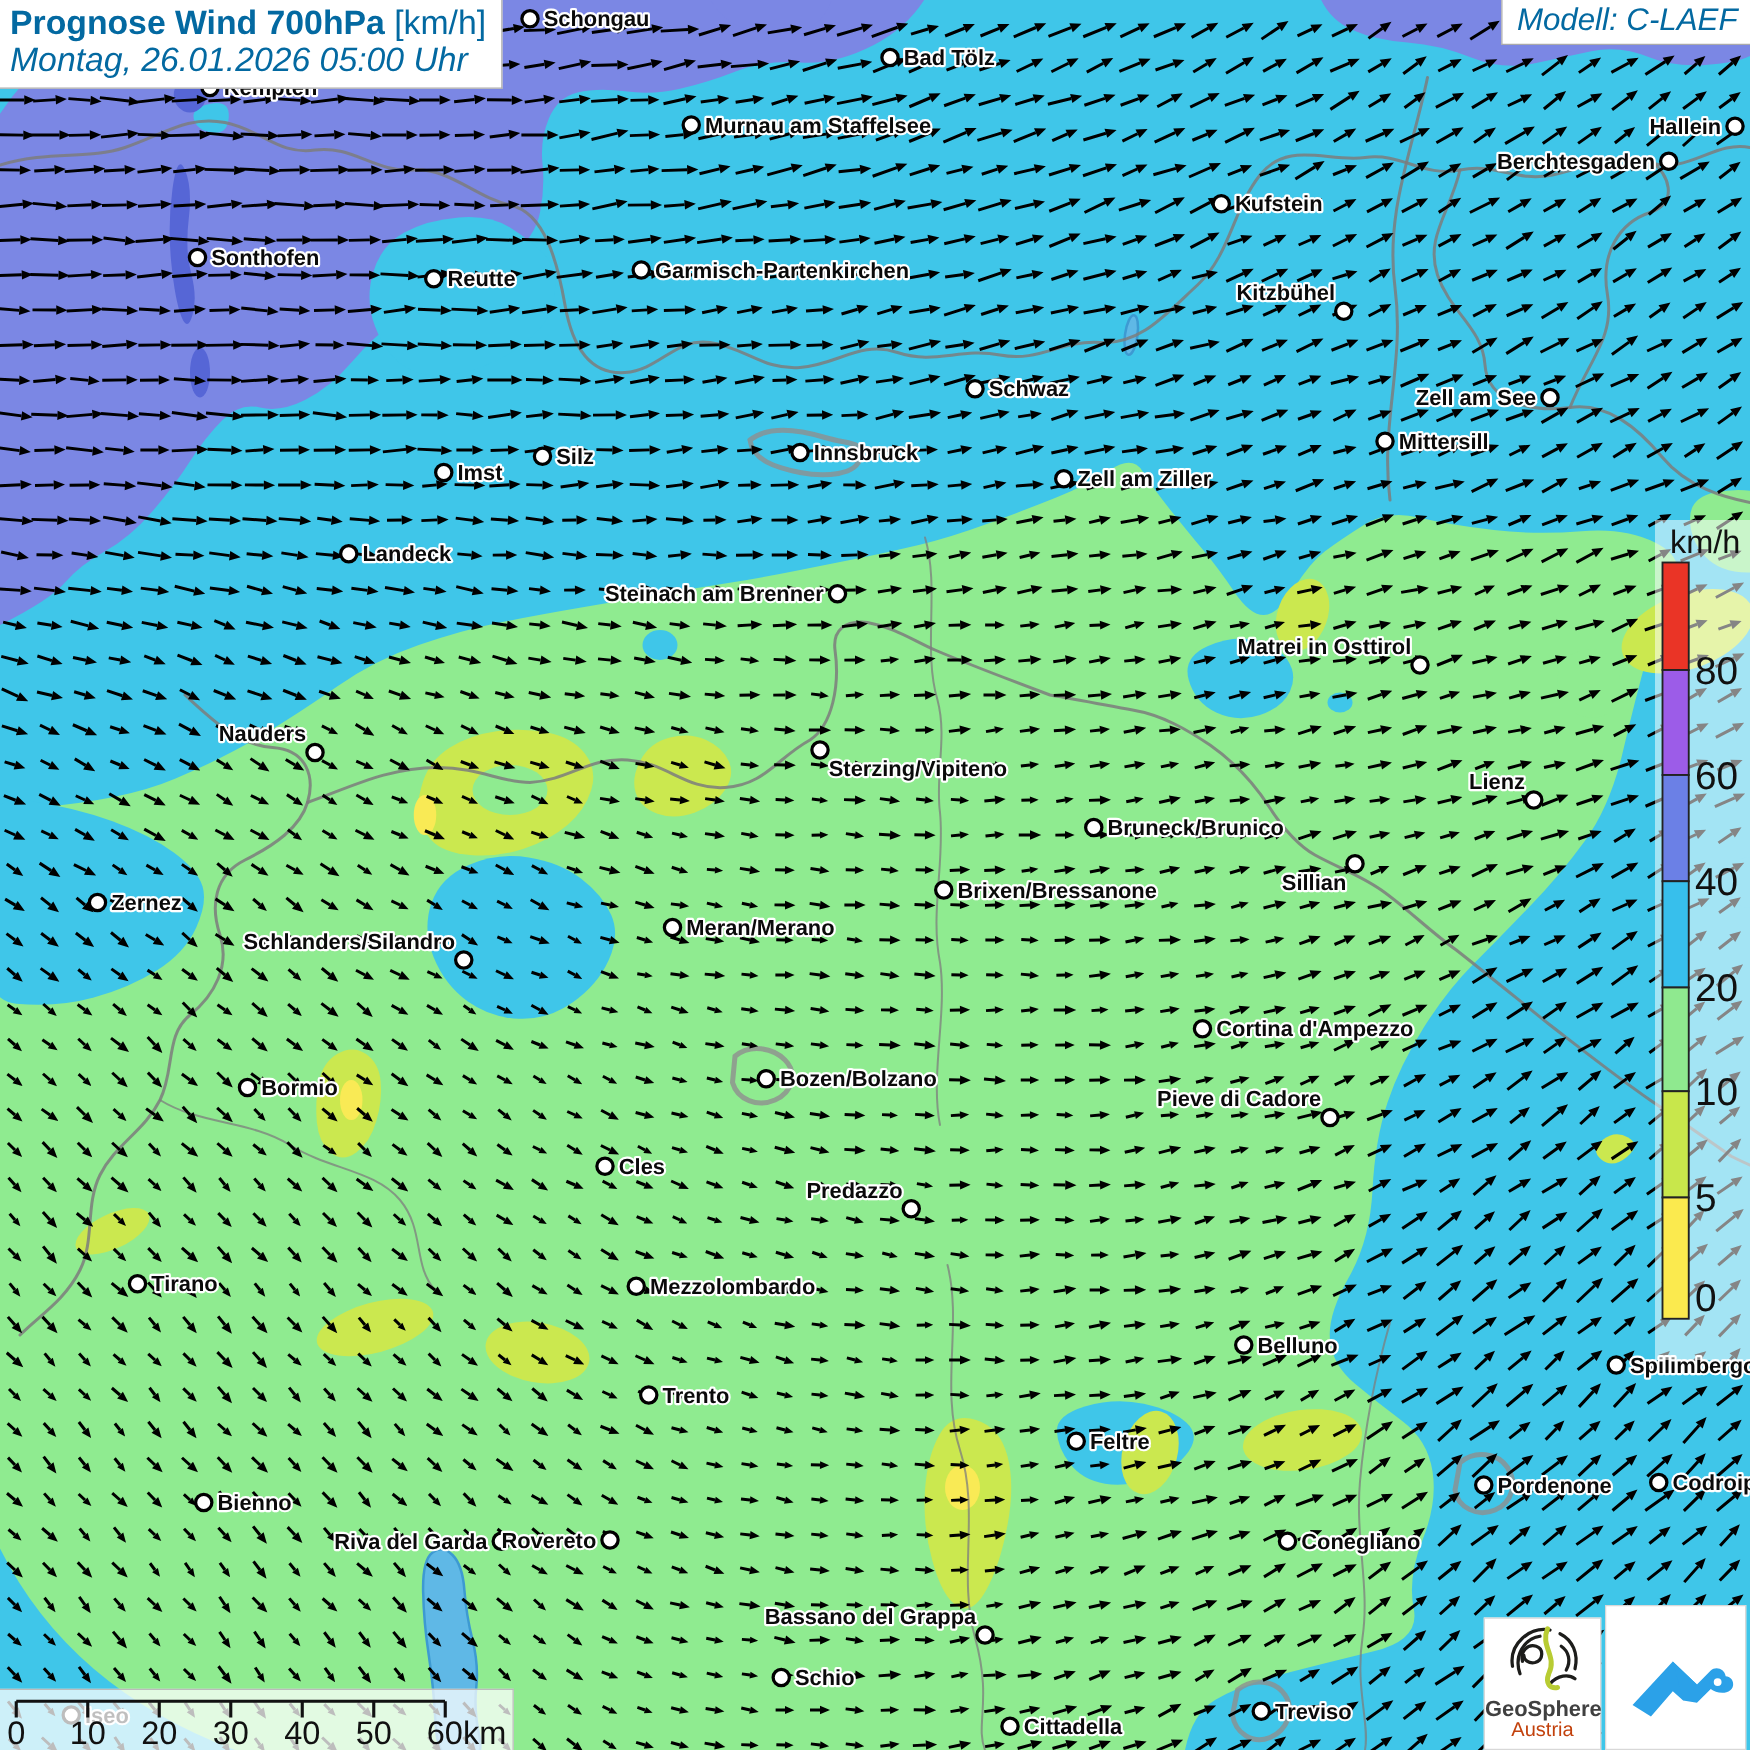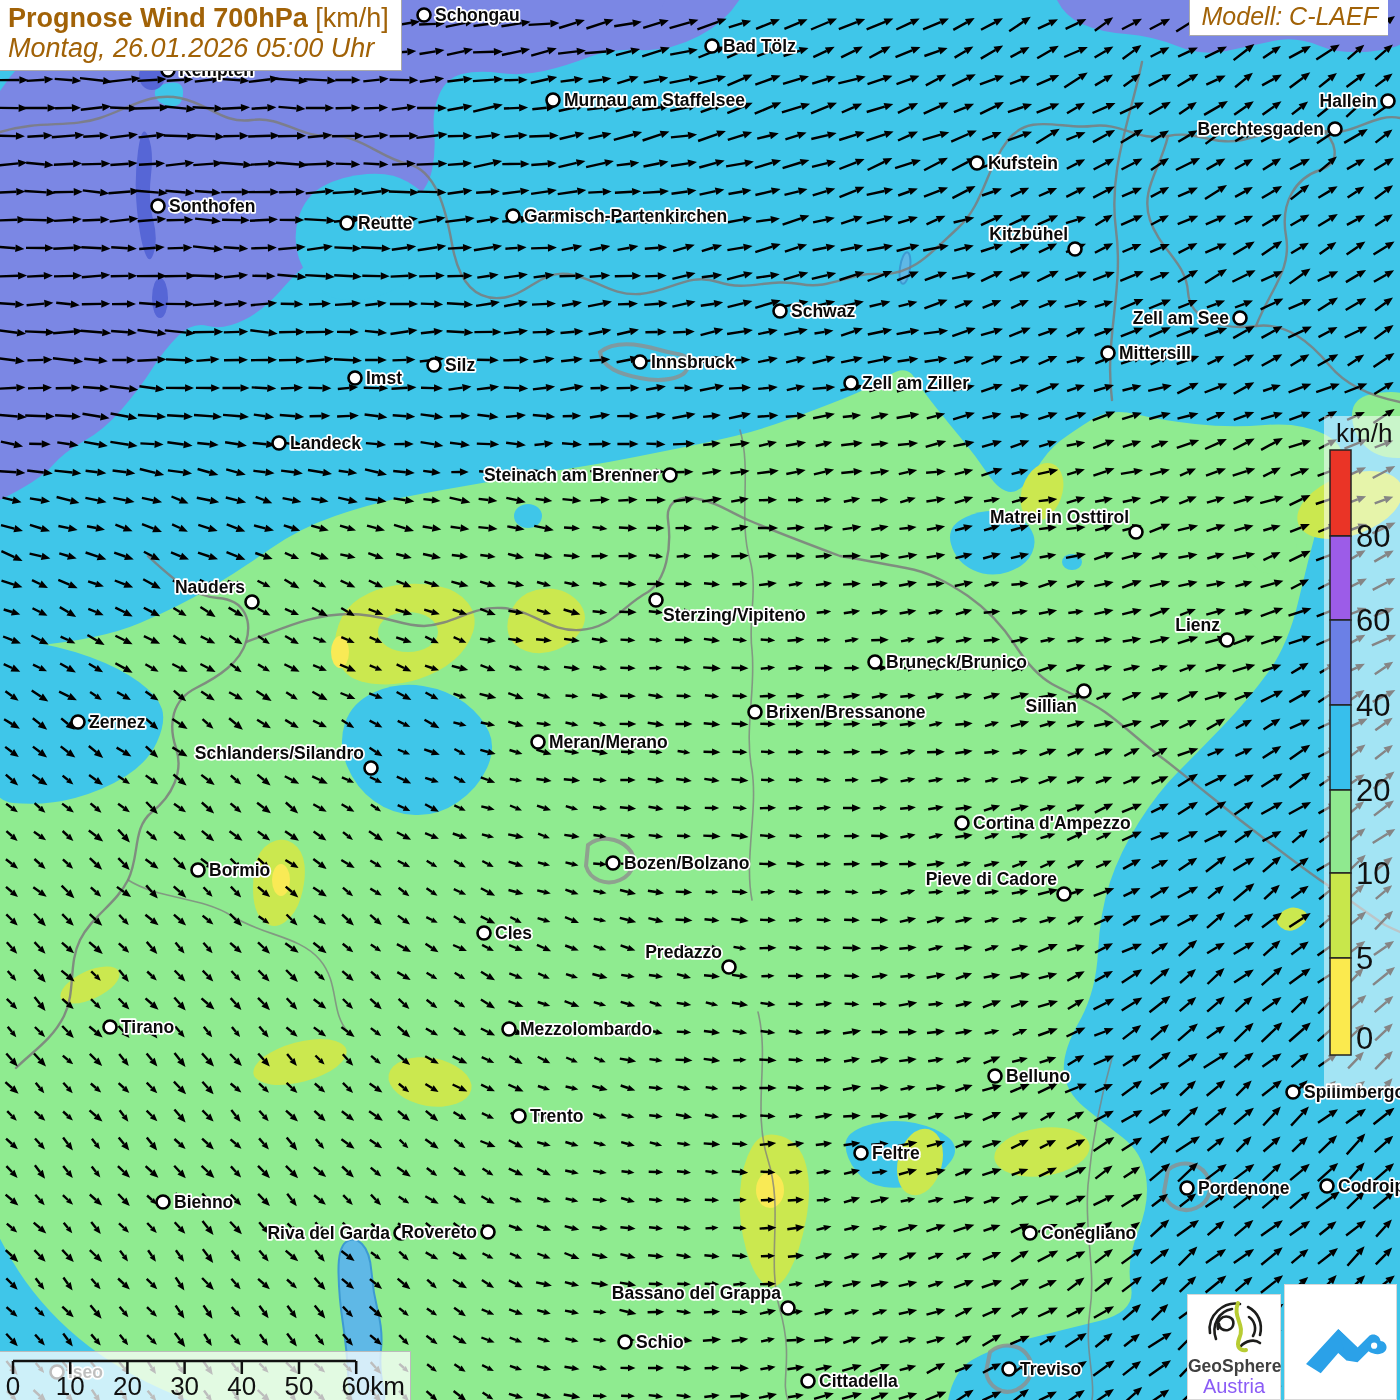--- a/index.html
+++ b/index.html
@@ -5,34 +5,34 @@
   html,body{margin:0;padding:0;background:#dde;}
   #stage{position:relative;width:1400px;height:1400px;overflow:hidden;
          font-family:"Liberation Sans",sans-serif;}
   #map{position:absolute;left:0;top:0;}
   .cyan20{fill:var(--cyan20);} .blue40{fill:var(--blue40);} .indigo{fill:var(--indigo);}
   .green10{fill:var(--green10);} .yg{fill:var(--yg);} .yellow0{fill:var(--yellow0);}
   .water{fill:var(--water);stroke:#3d9ad2;stroke-width:2;}
   .border{fill:none;stroke:var(--border);stroke-width:2.4;opacity:.85;stroke-linecap:round;}
   .border.thin{stroke-width:1.6;opacity:.75;}
   .cityoutline{fill:none;stroke:#8f8f8f;stroke-width:4;opacity:.8;}
-  .overlay-box{position:absolute;background:#ffffff;color:#a16207;}
+  .overlay-box{position:absolute;background:#ffffff;color:#0369a1;}
   #title-box{left:0;top:0;padding:3px 12px 7px 8px;border-right:1px solid #aaa;border-bottom:1px solid #aaa;}
   #title-line1{font-size:27px;line-height:1.12;}
   #title-line1 b{font-weight:bold;}
   #title-line2{font-size:27px;font-style:italic;line-height:1.12;}
-  #model-box{right:12px;top:0;padding:2px 10px 4px 12px;font-size:25px;font-style:italic;
+  #model-box{right:0;top:0;padding:2px 10px 4px 12px;font-size:25px;font-style:italic;
              border-left:1px solid #aaa;border-bottom:1px solid #aaa;}
   #scalebar{left:0;bottom:0;width:410px;height:48px;background:rgba(255,255,255,.74);
             border-top:1px solid #bbb;border-right:1px solid #bbb;}
   #logos{position:absolute;right:3px;bottom:0;display:flex;align-items:flex-end;gap:3px;}
   .logo-box{background:#fff;border:1px solid #d8d8d8;}
   #geo-box{width:92px;height:104px;text-align:center;}
   #geo-name{font-size:17.5px;font-weight:bold;color:#404040;line-height:1.05;margin-top:-2px;}
-  #geo-country{font-size:20px;color:#8b5cf6;}
+  #geo-country{font-size:16px;color:#c2410c;}
   #peak-box{width:111px;height:114px;display:flex;align-items:center;justify-content:center;}
   text.citylabel{font-family:"Liberation Sans",sans-serif;font-size:17.5px;font-weight:bold;
       fill:#0a0a0a;stroke:#ffffff;stroke-width:3.4px;paint-order:stroke;stroke-linejoin:round;}
   text.legendlabel{font-family:"Liberation Sans",sans-serif;font-size:31px;fill:#111;}
   text.legendtitle{font-family:"Liberation Sans",sans-serif;font-size:26px;fill:#111;}
   text.sblabel{font-family:"Liberation Sans",sans-serif;font-size:26px;fill:#111;}
 </style>
 </head>
 <body>
 

